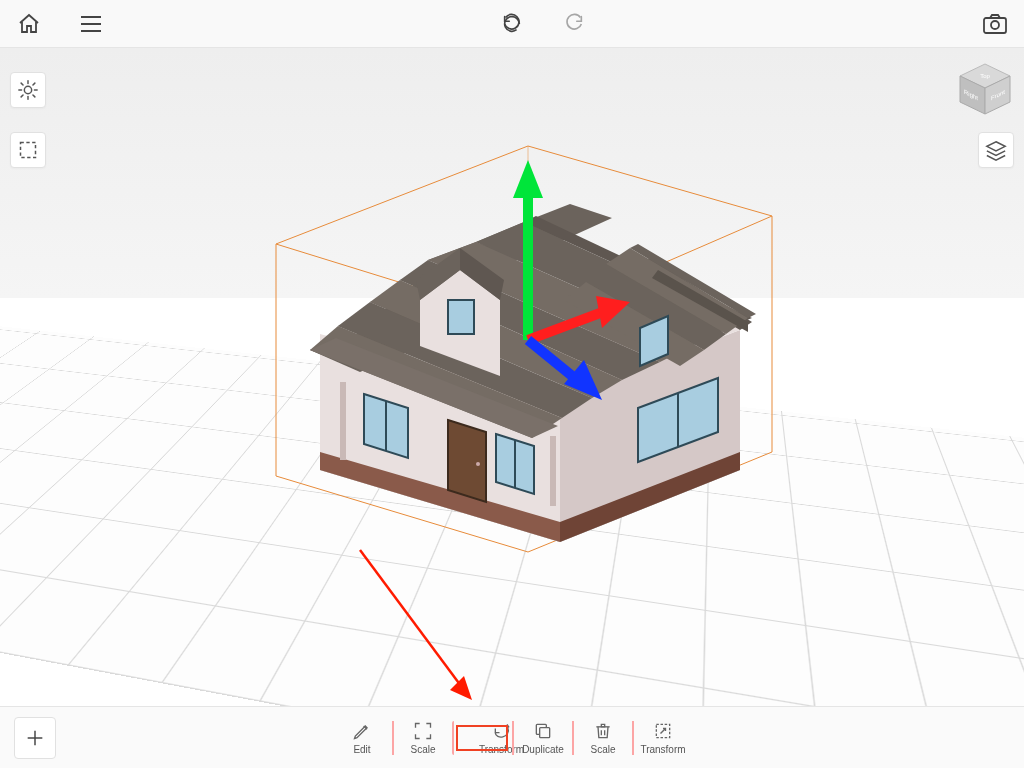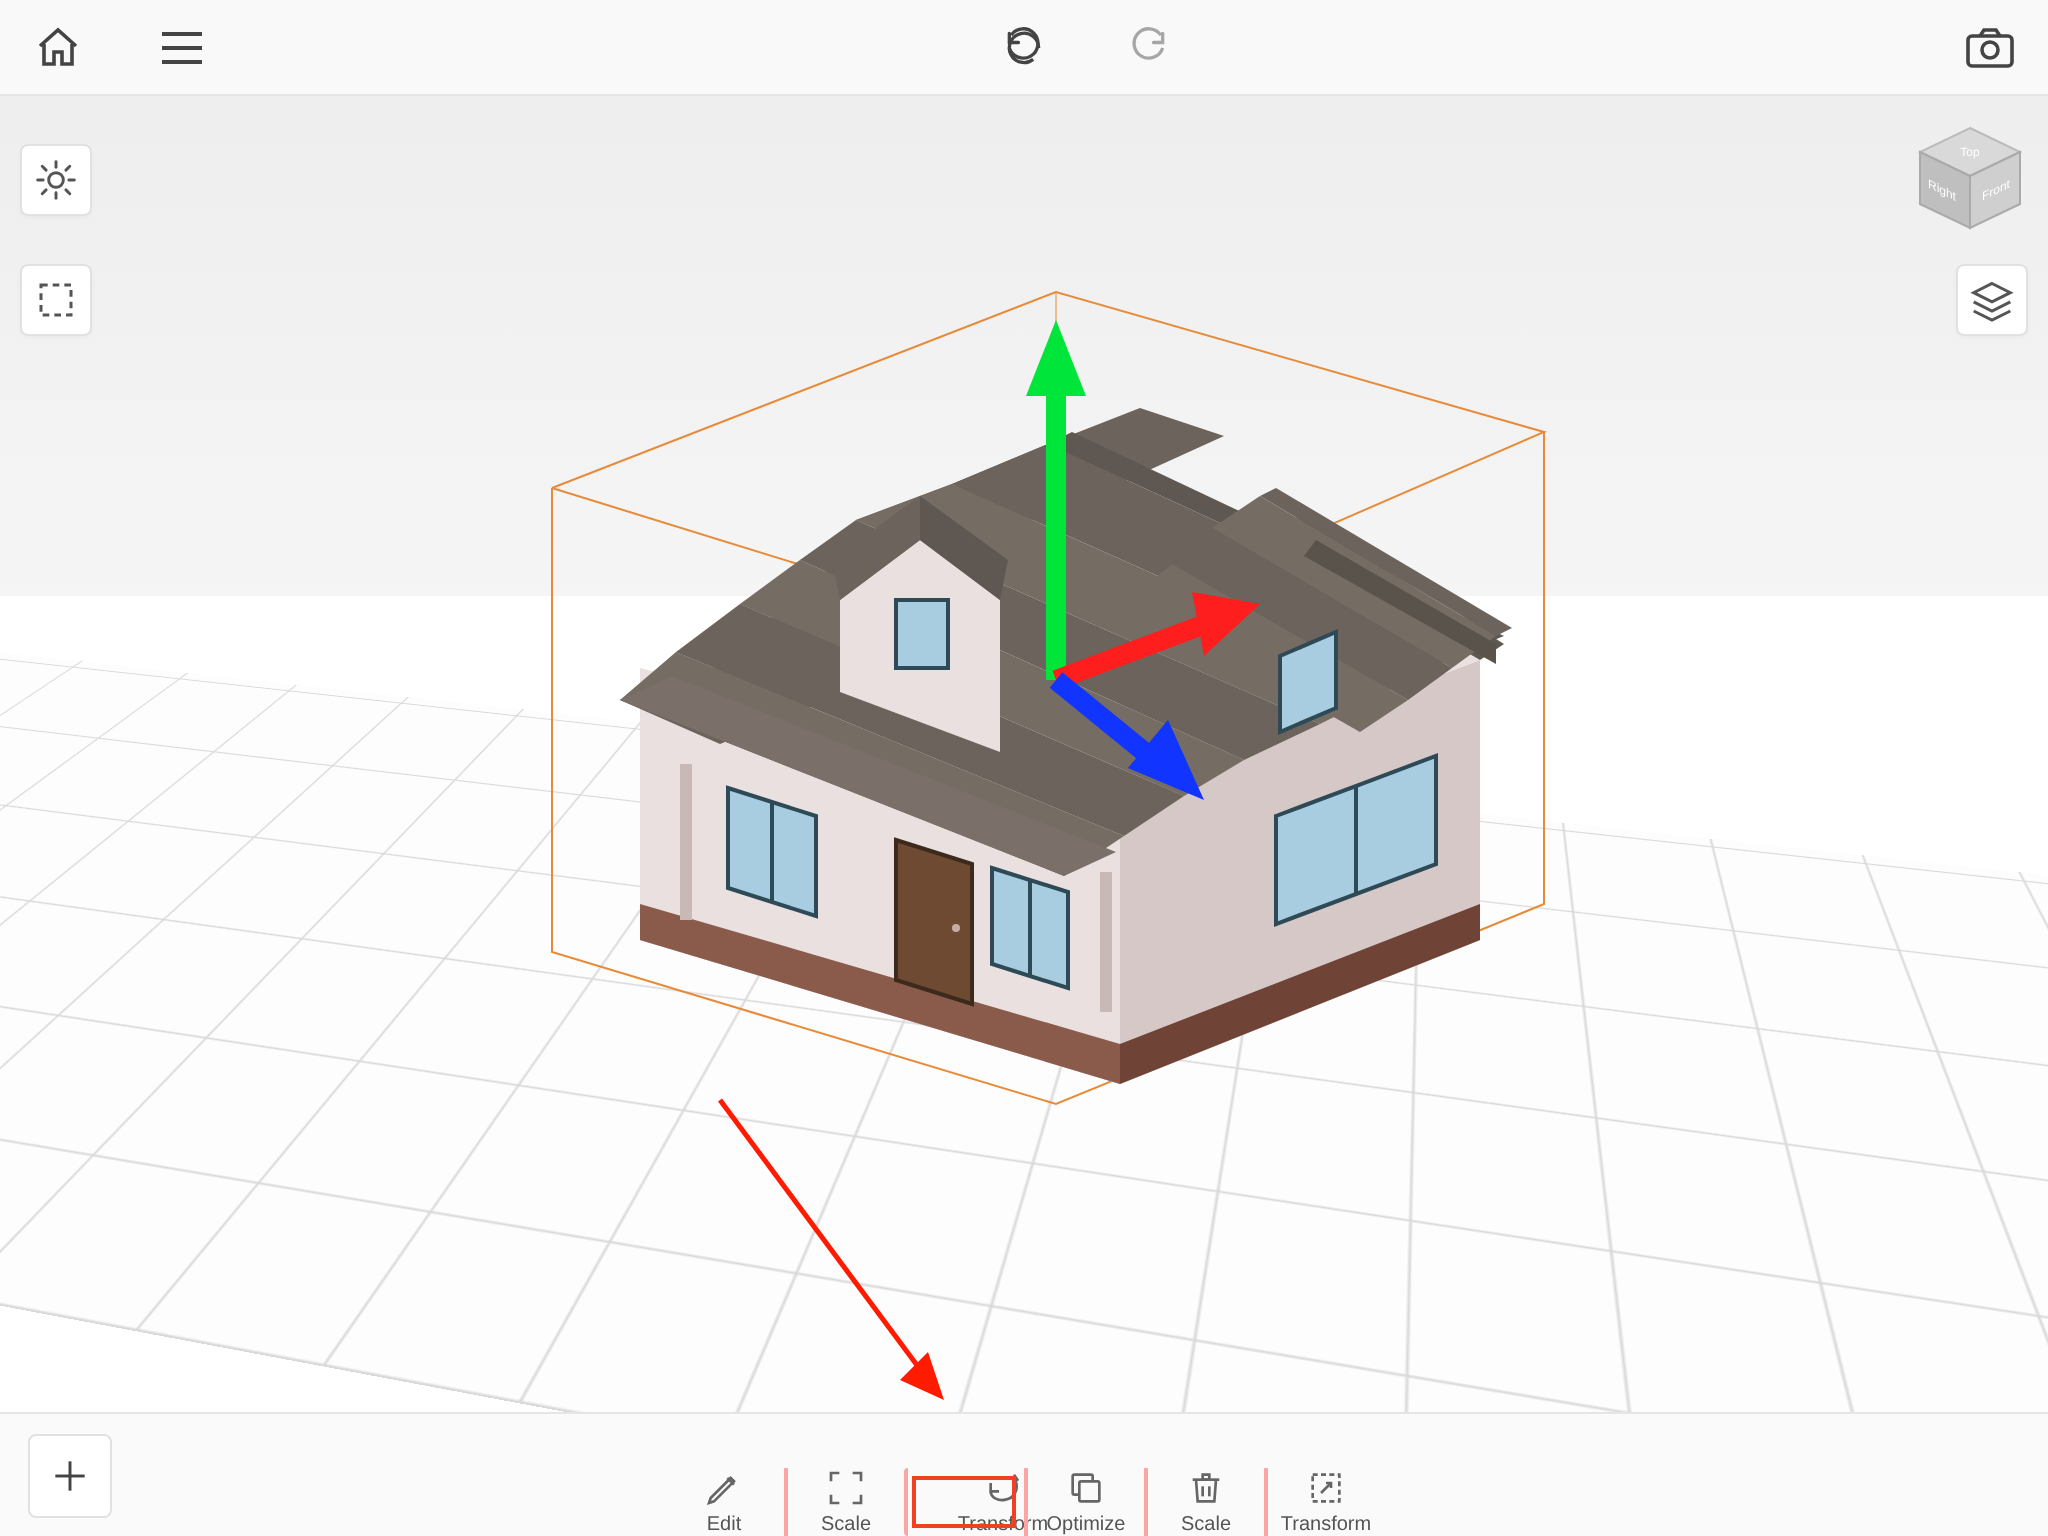--- a/index.html
+++ b/index.html
@@ -76,21 +76,21 @@
     background: #fafafa; border-top: 1px solid #e5e5e5;
     display: flex; align-items: center;
   }
   .add-button {
     position: absolute; left: 14px; top: 10px;
     width: 42px; height: 42px; background: #fff; border: 1px solid #e1e1e1; border-radius: 4px;
     display: flex; align-items: center; justify-content: center; color: #444; cursor: pointer;
     font-size: 26px; font-weight: 300;
   }
   .tool-row {
-    margin: 0 auto; display: flex; align-items: flex-end; height: 100%;
+    margin: 0 auto; display: flex; align-items: center; height: 100%;
   }
   .tool {
     width: 60px; display: flex; flex-direction: column; align-items: center; justify-content: center;
     gap: 3px; font-size: 10px; color: #555; cursor: pointer;
     border-left: 2px solid #fca5a5;
   }
   .tool:first-child { border-left: none; }
   .tool svg { color: #666; }
   .tool.selected { outline: 2px solid #f04123; outline-offset: -6px; border-radius: 2px; padding-left: 37px; }
   .tool .label { pointer-events: none; }
@@ -327,21 +327,21 @@
           <path d="M15 6l3 2 2-3" opacity="0"></path>
           <path d="M18 4l2 3-3 2"></path>
         </svg>
       <span class="label">Transform</span>
     </div>
     <div class="tool">
       <svg width="20" height="20" viewBox="0 0 24 24" fill="none" stroke="currentColor" stroke-width="1.6">
           <rect x="8" y="8" width="12" height="12" rx="1"></rect>
           <path d="M16 8V5a1 1 0 0 0-1-1H5a1 1 0 0 0-1 1v10a1 1 0 0 0 1 1h3"></path>
         </svg>
-      <span class="label">Optimize</span>
+      <span class="label">Duplicate</span>
     </div>
     <div class="tool">
       <svg width="20" height="20" viewBox="0 0 24 24" fill="none" stroke="currentColor" stroke-width="1.6">
           <path d="M4 7h16"></path>
           <path d="M10 4h4v3h-4z"></path>
           <path d="M6 7l1 13h10l1-13"></path>
           <line x1="10" y1="11" x2="10" y2="17"></line>
           <line x1="14" y1="11" x2="14" y2="17"></line>
         </svg>
       <span class="label">Scale</span>

